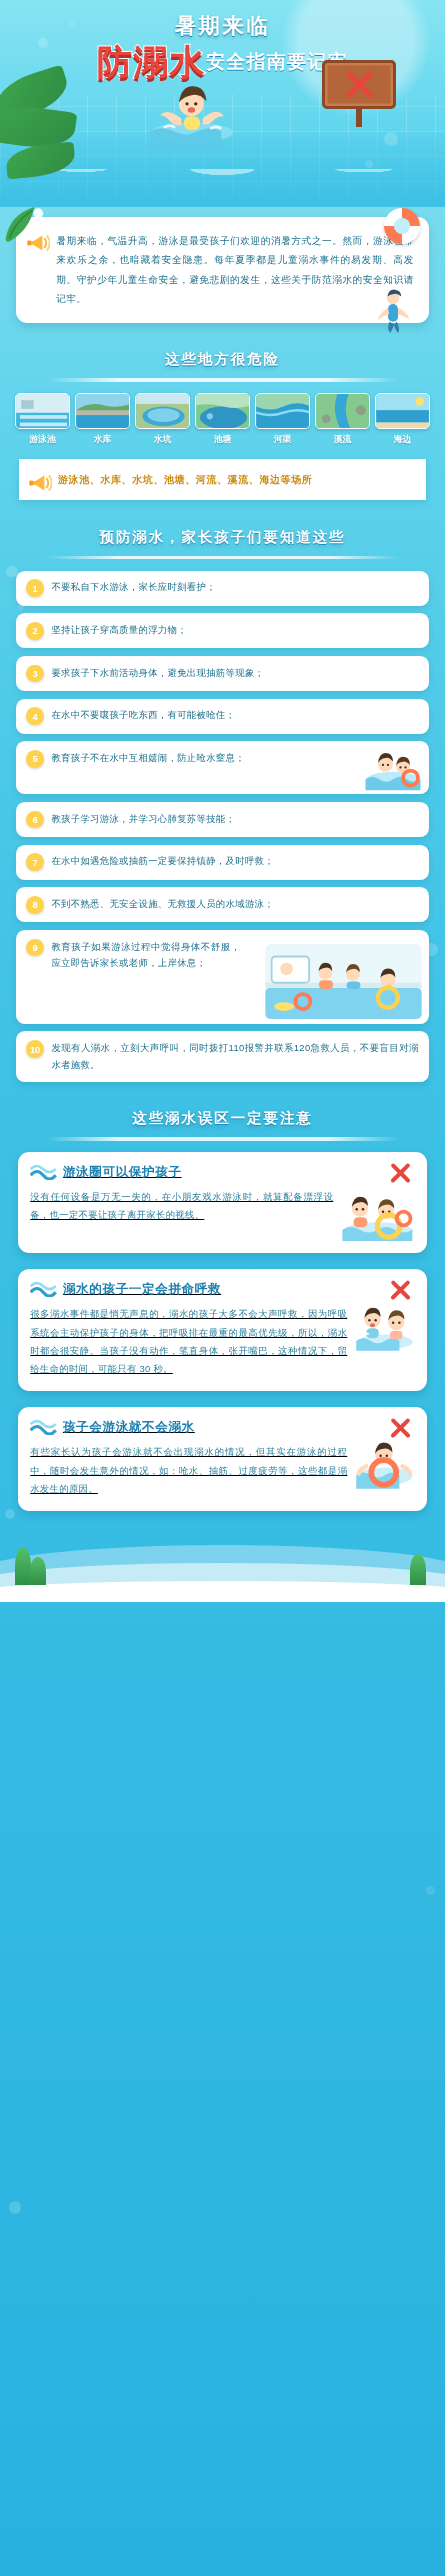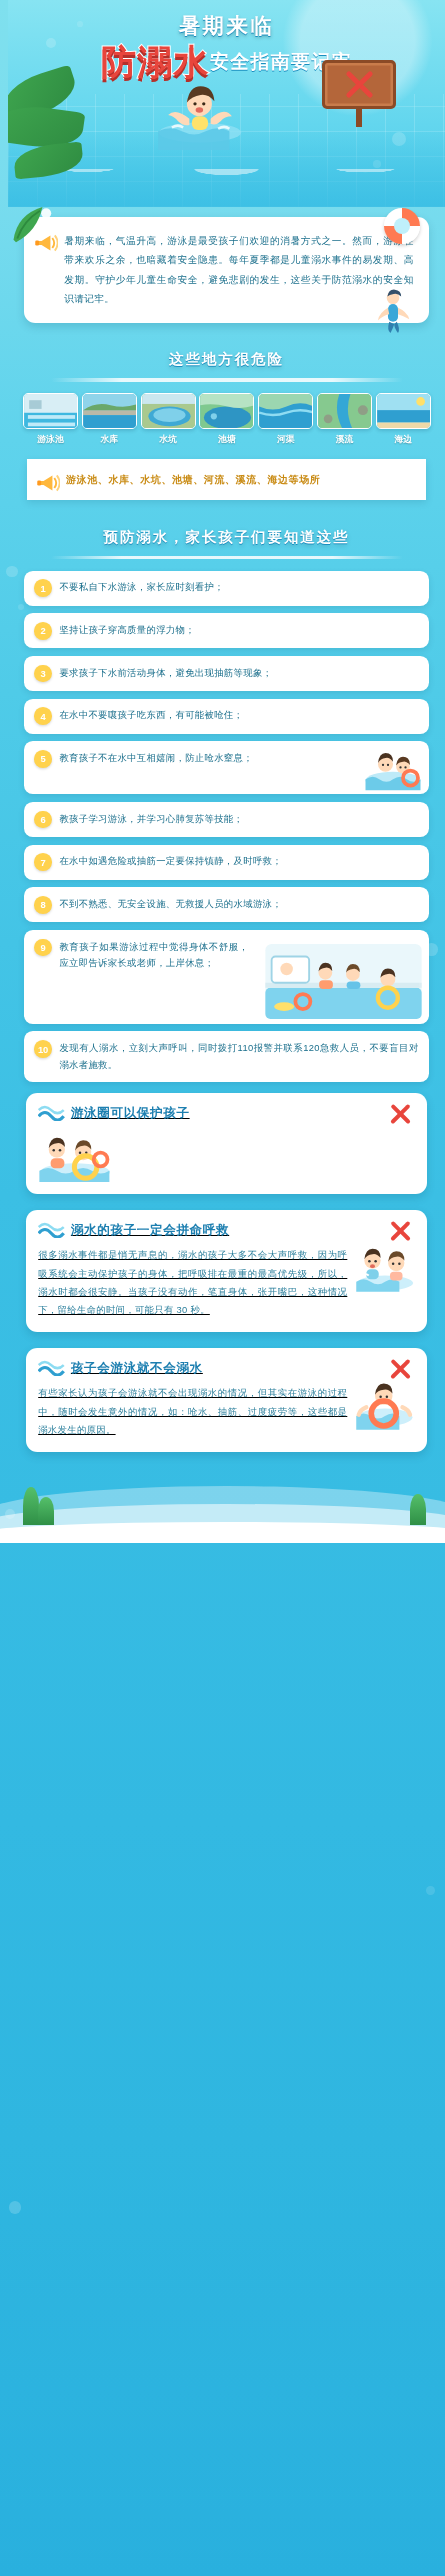--- a/index.html
+++ b/index.html
@@ -20,21 +20,20 @@
         #5fd3ec 440px,
         #4fcbe8 692px,
         #43c4e6 943px,
         #3bbfe4 1195px,
         #37bce3 1509px,
         #33b9e2 1823px,
         #2fb6e0 2138px,
         #2cb3df 2389px,
         #29b0de 2576px);
     overflow: hidden;
-    padding-left: 8px;
   }
 
   
   .bubble { position:absolute; border-radius:50%; background:rgba(255,255,255,.18); }
   .bubble.b2 { background:rgba(255,255,255,.12); }
 
   
   .hero { position:relative; height:207px; overflow:hidden; }
   .hero-bg {
     position:absolute; inset:0;
@@ -516,35 +515,40 @@
       </div>
     </div>
 
     <div class="tip">
       <div class="tip-badge">10</div>
       <div class="tip-text">发现有人溺水，立刻大声呼叫，同时拨打110报警并联系120急救人员，不要盲目对溺水者施救。</div>
     </div>
 
   </div>
 
+  <div class="banner">
+    <div class="banner-text">这些溺水误区一定要注意</div>
+    <div class="banner-underline"></div>
+  </div>
 
   <div class="myths">
 
     <div class="myth">
       <div class="myth-head">
         <div class="myth-wave">
           <svg viewBox="0 0 42 26" width="26.4" height="16.3">
             <path d="M1 18 q10 -12 20 0 q10 12 20 0" stroke="#2f9fd0" stroke-width="5" fill="none"></path>
             <path d="M1 8 q10 -10 20 0 q10 10 20 0" stroke="#8ddcf2" stroke-width="4" fill="none"></path>
           </svg>
         </div>
         <div class="myth-title">游泳圈可以保护孩子</div>
       </div>
       <div class="myth-x"></div>
       <div class="myth-art-row">
+        <div class="myth-body">没有任何设备是万无一失的，在小朋友戏水游泳时，就算配备漂浮设备，也一定不要让孩子离开家长的视线。</div>
         <div class="myth-art">
           <svg viewBox="0 0 118 96" width="74" height="60">
             <ellipse cx="59" cy="80" rx="56" ry="14" fill="#cdeffb"></ellipse>
             <path d="M2 78 q14 -9 28 0 q14 9 28 0 q14 -9 28 0 q14 9 28 0 v18 H2z" fill="#7fd3ee"></path>
             <circle cx="30" cy="44" r="13" fill="#ffd9b8"></circle>
             <path d="M17 42 q2 -17 13 -17 q13 0 13 15 q-7 -8 -13 -6 q-9 1 -13 8z" fill="#4a3220"></path>
             <circle cx="25" cy="45" r="2" fill="#333"></circle>
               <circle cx="35" cy="45" r="2" fill="#333"></circle>
             <rect x="20" y="58" width="22" height="16" rx="7" fill="#ff9c6e"></rect>
             <circle cx="72" cy="48" r="13" fill="#ffd9b8"></circle>

